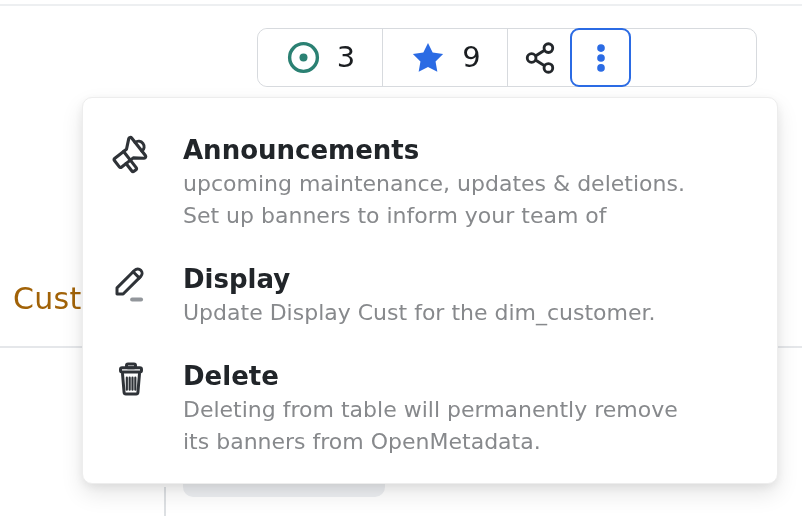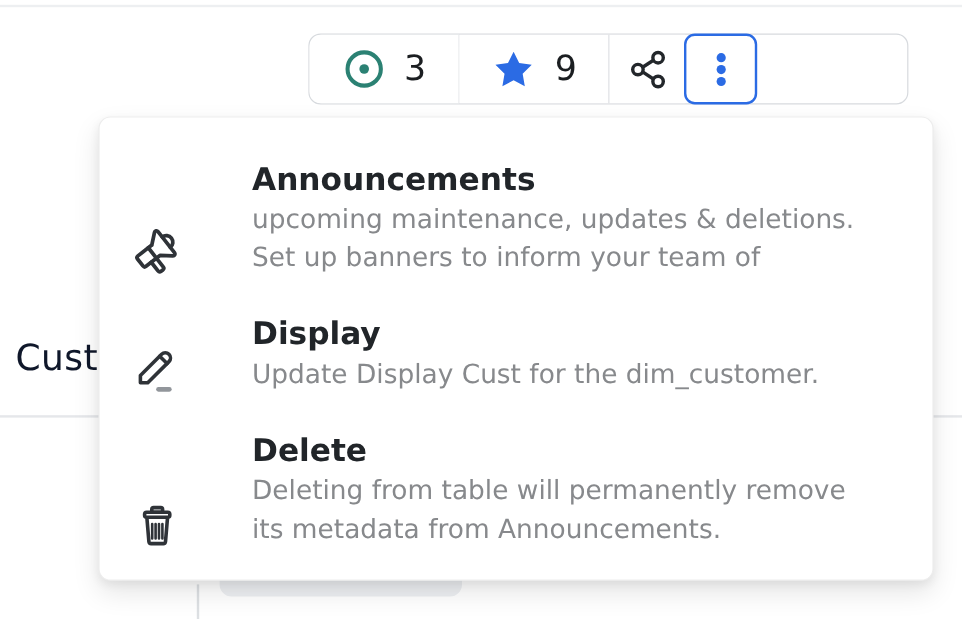--- a/index.html
+++ b/index.html
@@ -3,21 +3,21 @@
 <meta charset="utf-8">
 <style>
   html,body{margin:0;padding:0;}
   body{
     width:802px;height:516px;position:relative;overflow:hidden;
     background:#ffffff;
     font-family:"DejaVu Sans","Liberation Sans",sans-serif;
   }
   
   .top-rule{position:absolute;left:0;top:4px;width:802px;height:2px;background:#edeff1;z-index:1;}
-  .bg-cust{position:absolute;left:13px;top:281px;font-size:30px;color:#0f172a;z-index:1;letter-spacing:.3px;}
+  .bg-cust{position:absolute;left:13px;top:281px;font-size:30px;color:#a16207;z-index:1;letter-spacing:.3px;}
   .tab-underline{position:absolute;left:0;top:346px;width:802px;height:2px;background:#e5e7ea;z-index:1;}
   .bottom-gray-bar{position:absolute;left:183px;top:482px;width:202px;height:15px;background:#edeff2;border-radius:0 0 10px 10px;z-index:1;}
   .bottom-vline{position:absolute;left:164px;top:487px;width:2px;height:29px;background:#dde0e3;z-index:1;}
 
   
   .btn-group{
     position:absolute;left:257px;top:28px;width:500px;height:59px;z-index:2;
     display:flex;background:#fff;border:1px solid #d7dade;border-radius:10px;
     box-sizing:border-box;
   }
@@ -36,21 +36,21 @@
   .s3{flex:0 0 125px;}
   .s4{flex:0 0 63px;}
 
   
   .dropdown{
     position:absolute;left:82px;top:97px;width:696px;height:387px;z-index:4;
     background:#fff;border:1px solid #ededed;border-radius:10px;
     box-shadow:0 10px 22px rgba(0,0,0,.10),0 3px 8px rgba(0,0,0,.06);
     box-sizing:border-box;padding:35px 26px 28px 24px;
   }
-  .menu-item{display:flex;align-items:flex-end;gap:55px;margin-bottom:30px;cursor:pointer;}
+  .menu-item{display:flex;align-items:flex-start;gap:28px;margin-bottom:30px;cursor:pointer;}
   .menu-item:last-child{margin-bottom:16px;}
   .menu-icon{flex:0 0 48px;display:flex;align-items:center;justify-content:center;}
   .menu-text{flex:1;}
   .menu-title{font-size:26px;font-weight:600;color:#212529;line-height:34px;}
   .menu-desc{font-size:22px;color:#87898c;line-height:32px;}
   .menu-desc span{display:block;}
 
   svg{display:block;}
 </style>
 </head>
@@ -150,18 +150,18 @@
         <rect x="9.3" y="3" width="5.4" height="2.3" rx="0.9"></rect>
         <rect x="5.7" y="5.3" width="12.6" height="2.5" rx="1"></rect>
         <path d="M6.9 8.8l.95 11.2a1.1 1.1 0 0 0 1.1 1h6.1a1.1 1.1 0 0 0 1.1-1l.95-11.2"></path>
         <path d="M9.5 11.2v7.2 M11.2 11.2v7.2 M12.9 11.2v7.2 M14.6 11.2v7.2" stroke-width="1.3"></path>
       </svg>
     </span>
     <span class="menu-text">
       <span class="menu-title">Delete</span>
       <span class="menu-desc">
         <span>Deleting from table will permanently remove</span>
-        <span>its metadata from Announcements.</span>
+        <span>its banners from OpenMetadata.</span>
       </span>
     </span>
   </div>
 
 </div>
 
 </body></html>

